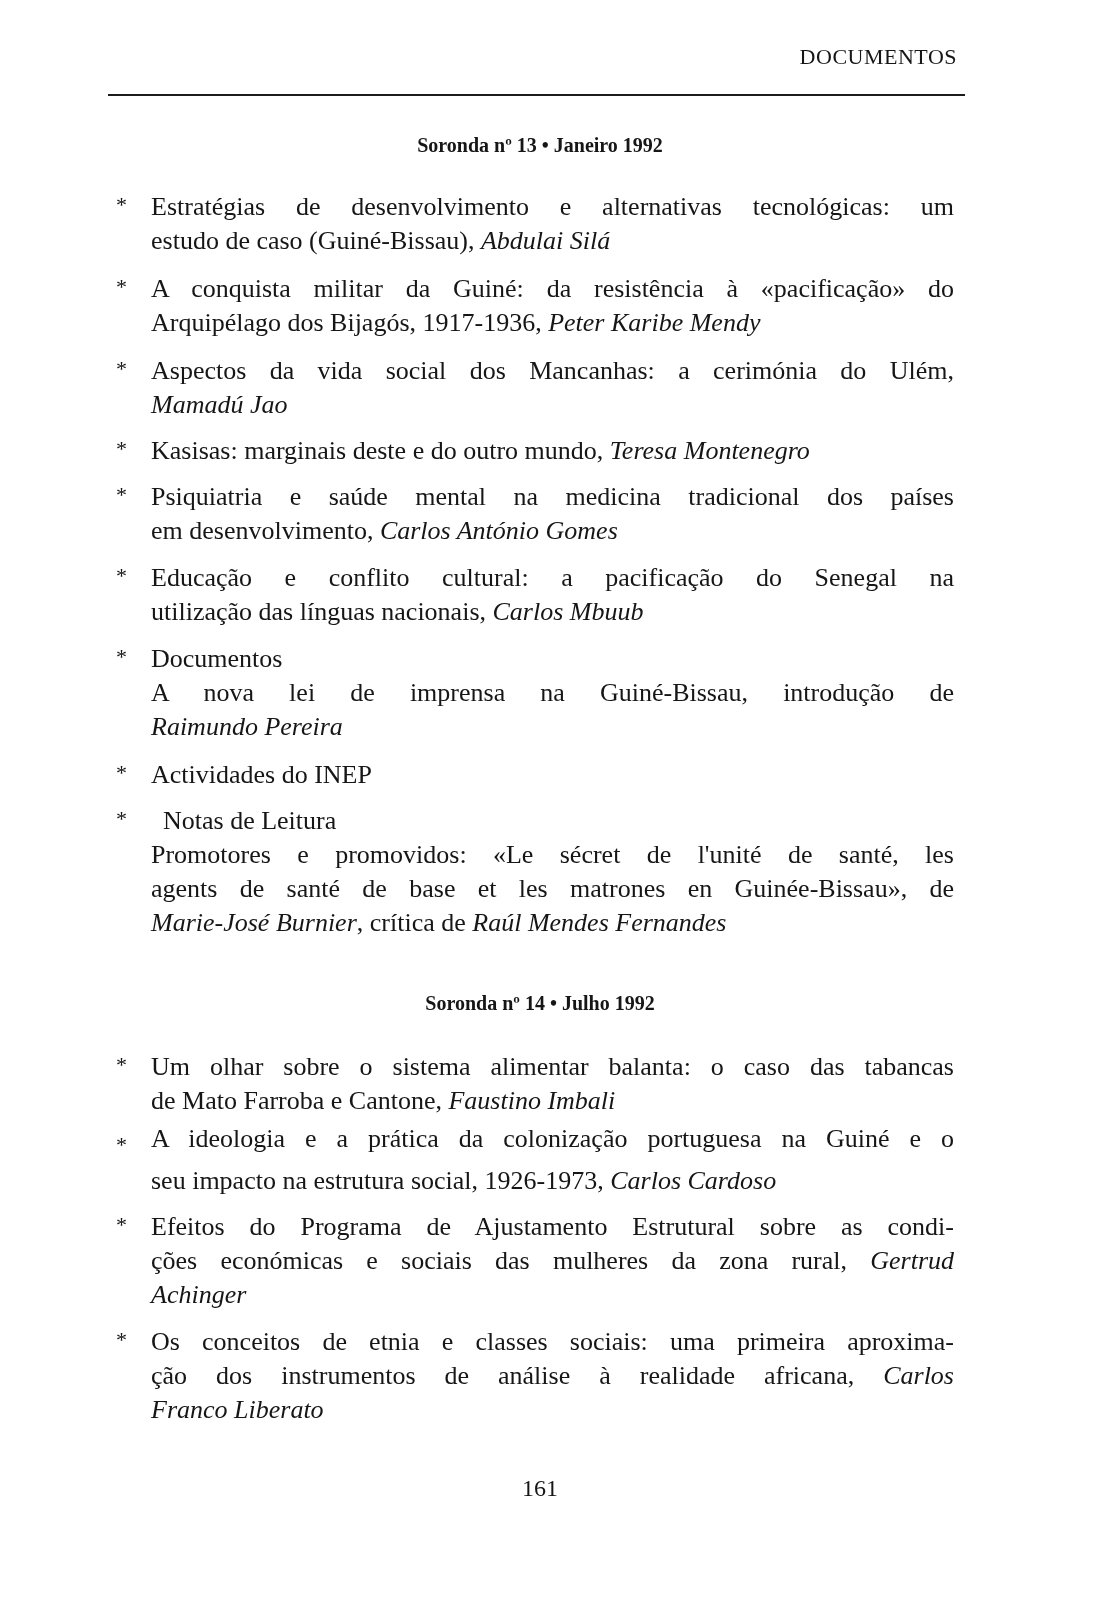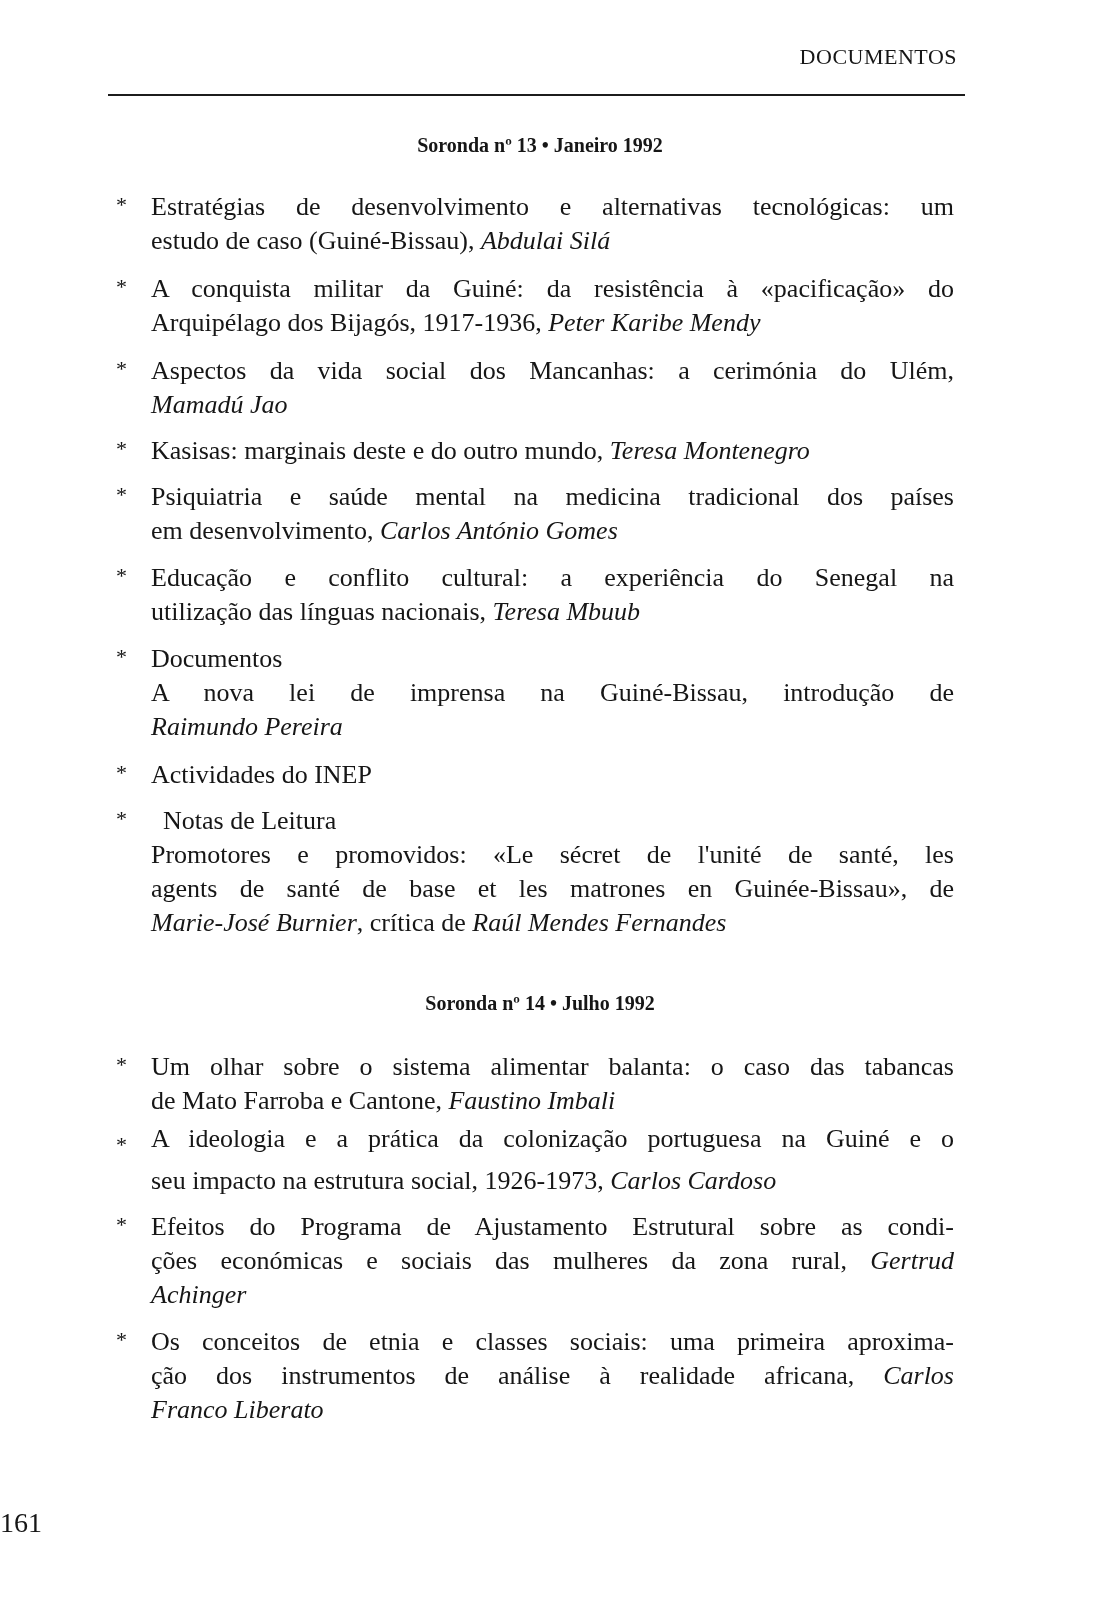--- a/index.html
+++ b/index.html
@@ -5,21 +5,21 @@
   html, body { margin:0; padding:0; background:#ffffff; }
   body { width:1109px; height:1620px; position:relative; overflow:hidden; color:#161616;
          font-family:"Liberation Serif","DejaVu Serif",serif; }
   .running-head { position:absolute; right:152px; top:44px; font-size:22px; letter-spacing:0.5px; }
   .rule { position:absolute; left:108px; width:857px; top:94px; height:2px; background:#1c1c1c; }
   .issue-title { position:absolute; left:0; width:1080px; text-align:center; font-weight:bold; font-size:20px; }
   .bullet { position:absolute; left:116px; font-size:22px; }
   .line { position:absolute; left:151px; width:803px; font-size:26px; line-height:30px; white-space:nowrap; }
   .line.just { text-align:justify; text-align-last:justify; }
   i { font-style:italic; }
-  .page-number { position:absolute; left:0; width:1080px; top:1475px; font-size:28px;margin-top:32px; }
+  .page-number { position:absolute; left:0; width:1080px; text-align:center; top:1475px; font-size:24px; }
 </style>
 </head>
 <body>
 
 <div class="running-head">DOCUMENTOS</div>
 <div class="rule"></div>
 
 <div class="issue-title" style="top:134px;">Soronda nº 13 • Janeiro 1992</div>
 
 <div class="bullet" style="top:192px;">*</div>
@@ -35,22 +35,22 @@
 <div class="line" style="top:390px;"><i>Mamadú Jao</i></div>
 
 <div class="bullet" style="top:436px;">*</div>
 <div class="line" style="top:436px;"><span>Kasisas: marginais deste e do outro mundo, </span><i>Teresa Montenegro</i></div>
 
 <div class="bullet" style="top:482px;">*</div>
 <div class="line just" style="top:482px;"><span>Psiquiatria e saúde mental na medicina tradicional dos países</span></div>
 <div class="line" style="top:516px;"><span>em desenvolvimento, </span><i>Carlos António Gomes</i></div>
 
 <div class="bullet" style="top:563px;">*</div>
-<div class="line just" style="top:563px;"><span>Educação e conflito cultural: a experiência do Senegal na</span></div>
-<div class="line" style="top:597px;"><span>utilização das línguas nacionais, </span><i>Teresa Mbuub</i></div>
+<div class="line just" style="top:563px;"><span>Educação e conflito cultural: a pacificação do Senegal na</span></div>
+<div class="line" style="top:597px;"><span>utilização das línguas nacionais, </span><i>Carlos Mbuub</i></div>
 
 <div class="bullet" style="top:644px;">*</div>
 <div class="line" style="top:644px;"><span>Documentos</span></div>
 <div class="line just" style="top:678px;"><span>A nova lei de imprensa na Guiné-Bissau, introdução de</span></div>
 <div class="line" style="top:712px;"><i>Raimundo Pereira</i></div>
 
 <div class="bullet" style="top:760px;">*</div>
 <div class="line" style="top:760px;"><span>Actividades do INEP</span></div>
 
 <div class="bullet" style="top:806px;">*</div>

